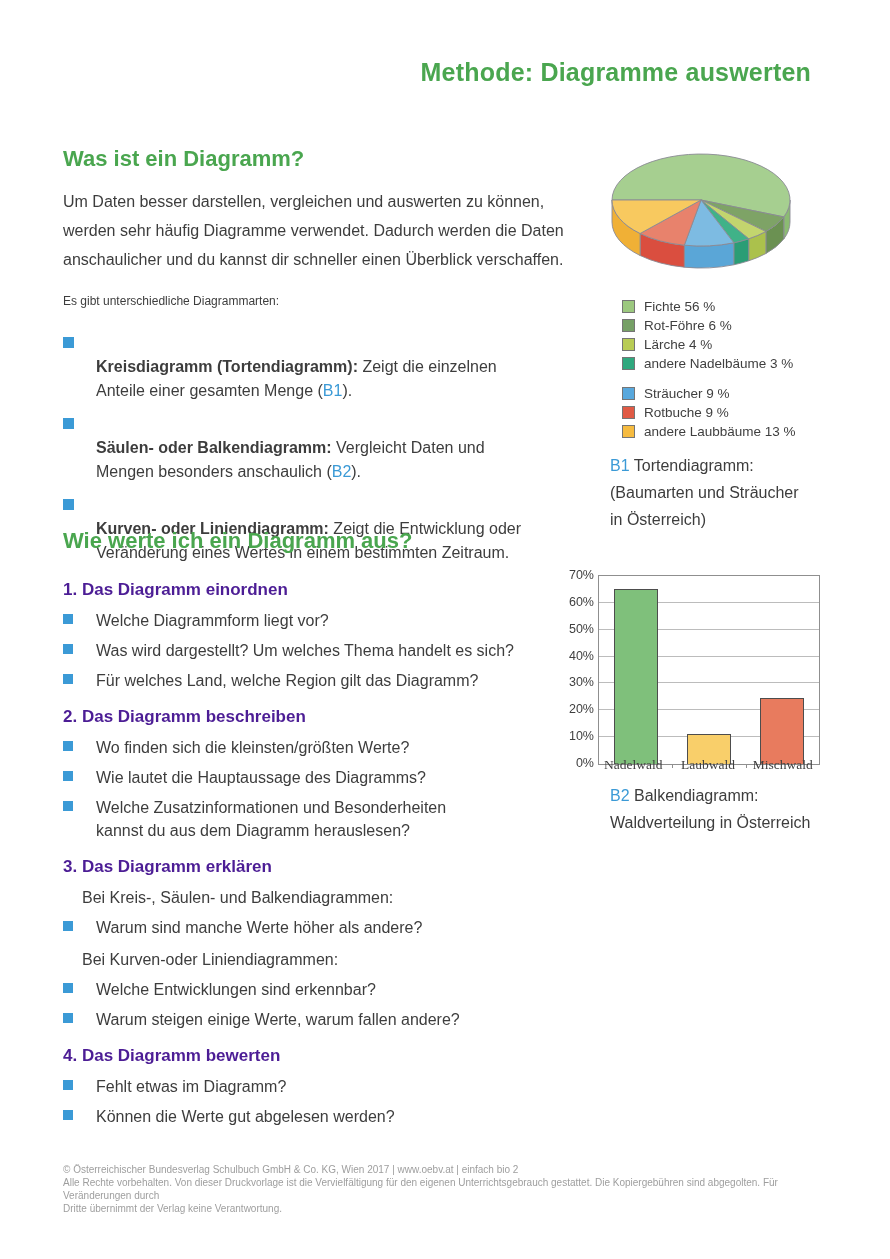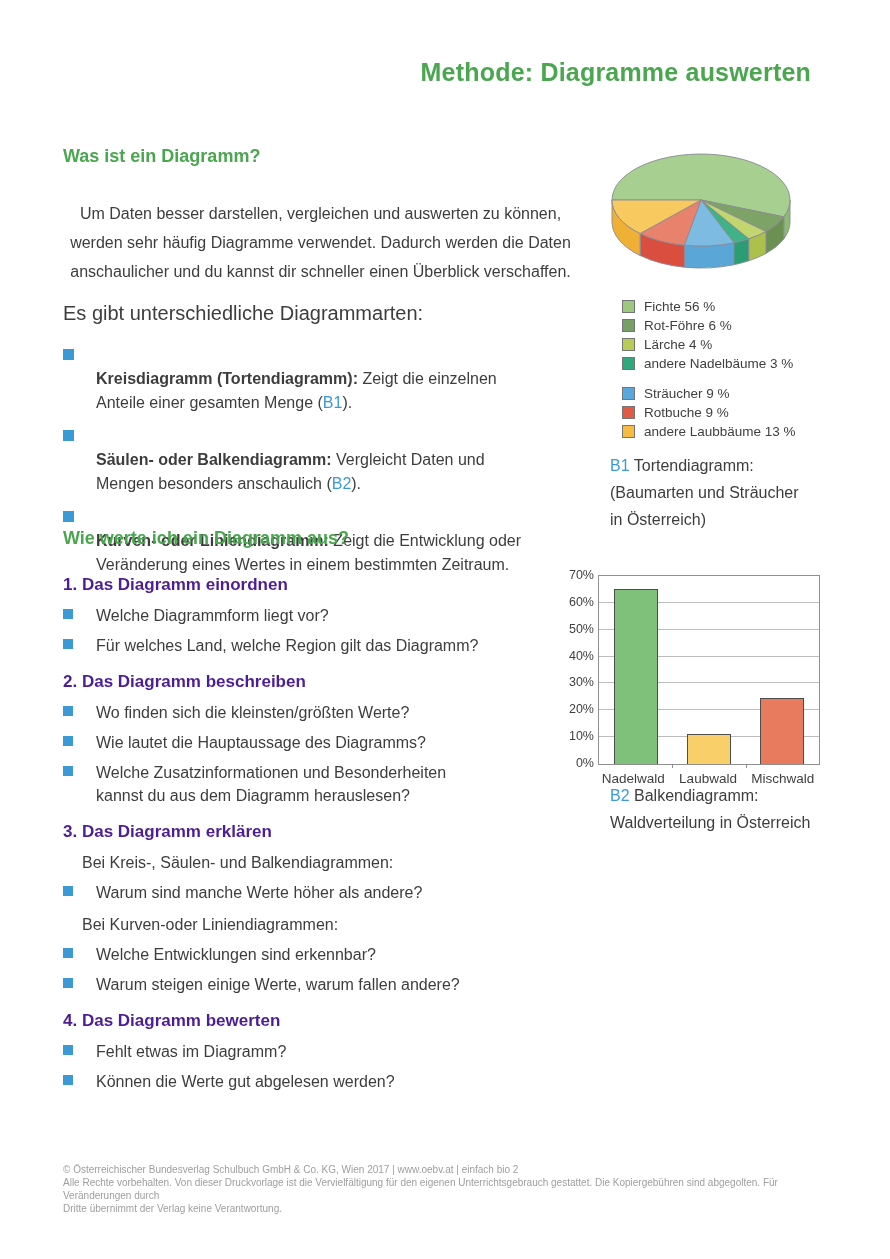--- a/index.html
+++ b/index.html
@@ -3,23 +3,23 @@
 <meta charset="utf-8">
 <style>
   html,body{margin:0;padding:0;background:#fff;}
   .page{position:relative;width:884px;height:1259px;background:#ffffff;overflow:hidden;
         font-family:"Liberation Sans",sans-serif;color:#3d3d3d;}
   .pre{white-space:pre-line;}
   .green-h{color:#4aa64f;font-weight:bold;}
   .page-title{position:absolute;top:58px;right:73px;font-size:25px;letter-spacing:0.2px;}
   
   .intro{position:absolute;left:63px;top:146px;width:515px;}
-  .intro h2,.method h2{font-size:18px;margin:0;}
-  .para{font-size:16px;line-height:29px;margin:32px 0 0;text-align:center;}
-  .lead{font-size:20px;line-height:23px;margin:16px 0 0;}
+  .intro h2,.method h2{font-size:22px;margin:0;}
+  .para{font-size:16px;line-height:29px;margin:15px 0 0;}
+  .lead{font-size:12px;line-height:23px;margin:16px 0 0;}
   .tlist{margin-top:18px;}
   .titem{position:relative;padding-left:33px;width:470px;font-size:16px;line-height:24px;
          margin-bottom:9px;white-space:pre-line;}
   .sq{position:absolute;left:0;top:6px;width:11px;height:11px;background:#3b9ad6;}
   .b{font-weight:bold;}
   .ref{color:#3b9ad6;}
   
   .method{position:absolute;left:63px;top:528px;width:510px;}
   .method h2{margin-bottom:24px;}
   .step-title{font-size:17px;font-weight:bold;color:#4c1d95;line-height:23px;margin:13px 0 8px;}
@@ -39,21 +39,21 @@
   .cap-b2{left:610px;top:782px;width:240px;}
   .figlabel{color:#3b9ad6;}
   
   .figure-bar{position:absolute;left:560px;top:568px;width:262px;height:230px;}
   .ylabels{position:absolute;left:0;top:8px;width:34px;height:188px;}
   .ytick{position:absolute;right:0;font-size:12.5px;color:#3f3f3f;white-space:nowrap;}
   .plot{position:absolute;left:38px;top:7px;width:220px;height:188px;border:1px solid #8f8f8f;background:#fff;}
   .gl{position:absolute;left:0;right:0;height:1px;background:#bcbcbc;}
   .bar{position:absolute;bottom:0;width:44px;box-sizing:border-box;border:1px solid #4d4d4d;border-bottom:none;}
   .btick{position:absolute;top:196px;width:1px;height:4px;background:#8f8f8f;}
-  .xlabels{position:absolute;left:36px;top:203px;width:224px;display:flex;}
+  .xlabels{position:absolute;left:36px;top:189px;width:224px;display:flex;font-family:Liberation Serif, serif;}
   .xtick{flex:1;text-align:center;font-size:13.5px;color:#3f3f3f;}
   
   .footer{position:absolute;left:63px;top:1163px;width:768px;font-size:10px;line-height:13px;color:#9e9e9e;}
 </style>
 </head>
 <body>
 
 <div class="page">
 
   <div class="page-title green-h">Methode: Diagramme auswerten</div>
@@ -78,21 +78,21 @@
 Veränderung eines Wertes in einem bestimmten Zeitraum.</span><span class="ref"></span><span></span>
       </div>
     </div>
   </div>
 
   <div class="method">
     <h2 class="green-h">Wie werte ich ein Diagramm aus?</h2>
 
     <div class="step-title">1. Das Diagramm einordnen</div>
     <div class="brow"><span class="sq"></span><span>Welche Diagrammform liegt vor?</span></div>
-    <div class="brow"><span class="sq"></span></div>
+    <div class="brow"><span class="sq"></span><span>Was wird dargestellt? Um welches Thema handelt es sich?</span></div>
     <div class="brow"><span class="sq"></span><span>Für welches Land, welche Region gilt das Diagramm?</span></div>
 
     <div class="step-title">2. Das Diagramm beschreiben</div>
     <div class="brow"><span class="sq"></span><span>Wo finden sich die kleinsten/größten Werte?</span></div>
     <div class="brow"><span class="sq"></span><span>Wie lautet die Hauptaussage des Diagramms?</span></div>
     <div class="brow"><span class="sq"></span><span>Welche Zusatzinformationen und Besonderheiten
 kannst du aus dem Diagramm herauslesen?</span></div>
 
     <div class="step-title">3. Das Diagramm erklären</div>
     <div class="gintro">Bei Kreis-, Säulen- und Balkendiagrammen:</div>

